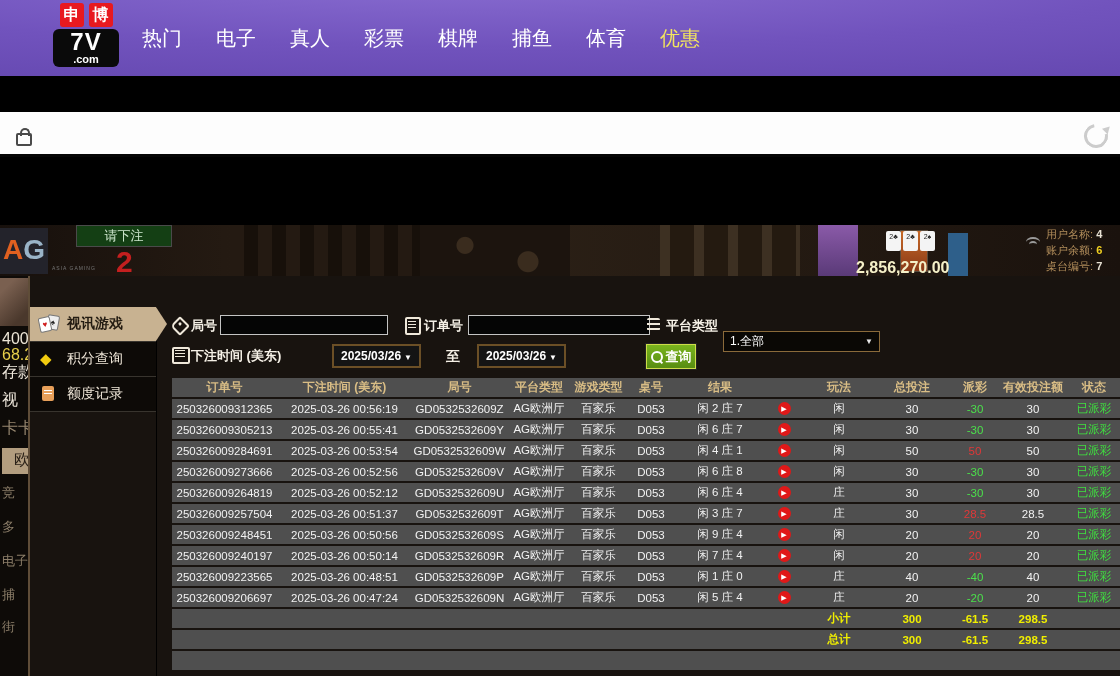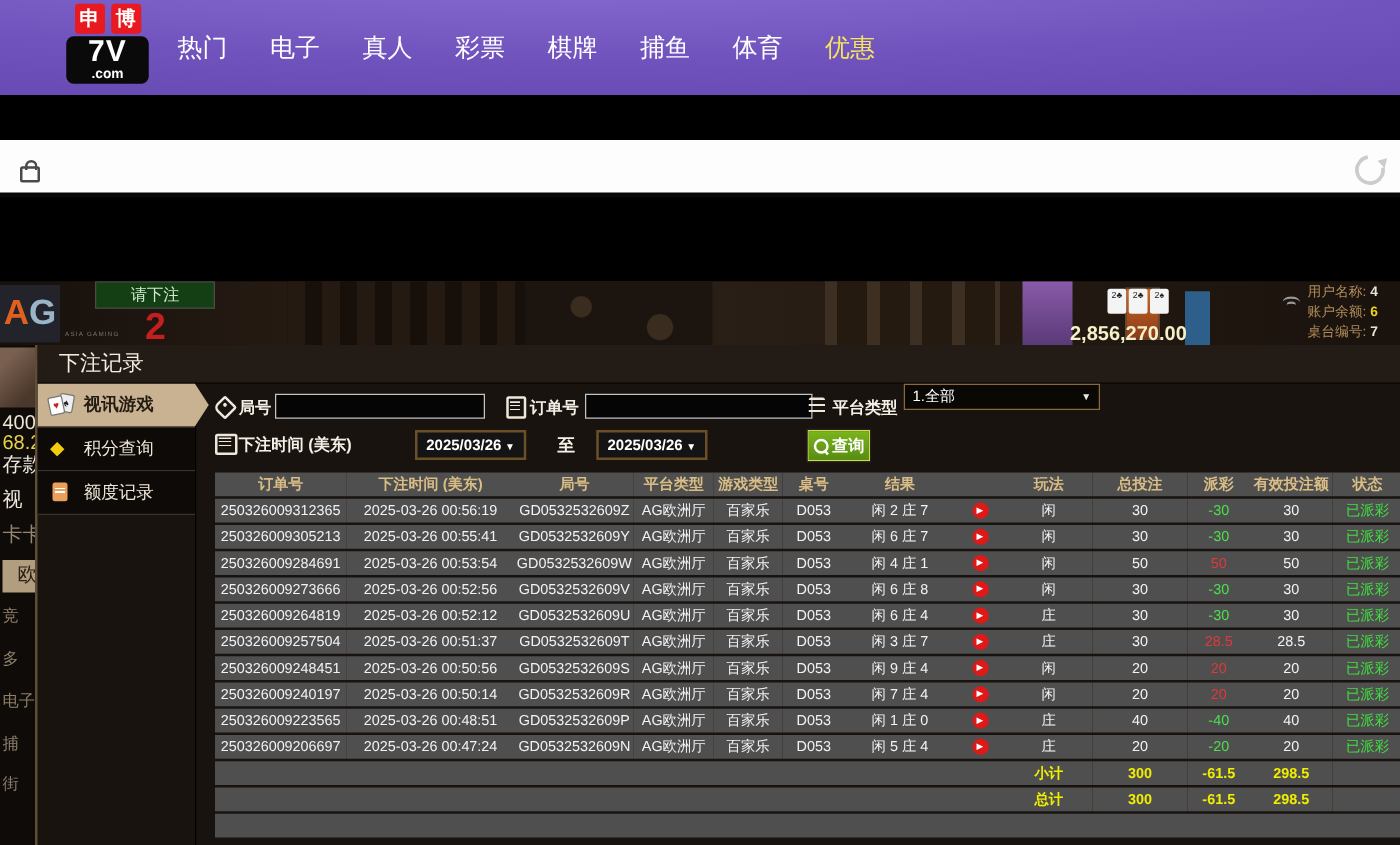--- a/index.html
+++ b/index.html
@@ -117,21 +117,21 @@
        border-radius:2px 2px 2px 5px;transform:rotate(45deg);}
   .tag::after{content:'';position:absolute;left:2px;top:2px;width:3px;height:3px;border-radius:50%;background:#efe8da;}
   .clip{position:absolute;left:248px;top:10px;width:12px;height:14px;border:2px solid #efe8da;border-radius:2px;}
   .clip::before{content:'';position:absolute;left:1px;top:2px;width:8px;height:8px;
        background:repeating-linear-gradient(#efe8da 0 1px,transparent 1px 3px);}
   .plat-i{position:absolute;left:490px;top:11px;width:13px;height:13px;
        background:repeating-linear-gradient(180deg,#efe8da 0 2px,transparent 2px 5px);border-radius:2px;}
   .cal{position:absolute;left:15px;top:40px;width:14px;height:13px;border:2px solid #efe8da;border-radius:2px;}
   .cal::before{content:'';position:absolute;left:1px;top:1px;width:10px;height:9px;
        background:repeating-linear-gradient(#efe8da 0 1px,transparent 1px 3px);}
-  .selbox{position:absolute;left:566px;top:0;width:157px;height:21px;background:#0a0805;
+  .selbox{position:absolute;left:566px;top:24px;width:157px;height:21px;background:#0a0805;
        border:1px solid #8a6a3a;box-sizing:border-box;color:#fff;font-size:12px;line-height:19px;
        padding:0 6px;cursor:pointer;}
   .scaret{position:absolute;right:6px;top:0;font-size:8px;color:#e8e8e8;}
   .datebox{position:absolute;top:37px;width:89px;height:24px;background:#141414;
        border:2px solid #6b4f26;box-sizing:border-box;color:#fff;font-size:12px;font-weight:bold;
        text-align:center;line-height:20px;cursor:pointer;}
   .datebox .dcaret{font-size:8px;margin-left:3px;}
   .d-from{left:175px;} .d-to{left:320px;}
   .to-lbl{left:289px;top:41px;font-size:14px;}
   .qbtn{position:absolute;left:489px;top:37px;width:50px;height:25px;box-sizing:border-box;
@@ -223,21 +223,20 @@
         <span class="frag frag-4">卡卡</span>
         <span class="frag frag-5">欧洲</span>
         <span class="frag frag-6">竞</span>
         <span class="frag frag-7">多</span>
         <span class="frag frag-8">电子</span>
         <span class="frag frag-9">捕</span>
         <span class="frag frag-10">街</span>
       </div>
 
     <div class="panel">
-      <div class="panel-title">下注记录</div>
       <div class="sidebar" id="sidebar">
           <div class="side-item active">
             <span class="sicon">
               <i class="card c2">♠</i>
               <i class="card c1">♥</i>
             </span>
             <span>视讯游戏</span>
           </div>
           <div class="side-item">
             <span class="sicon">

